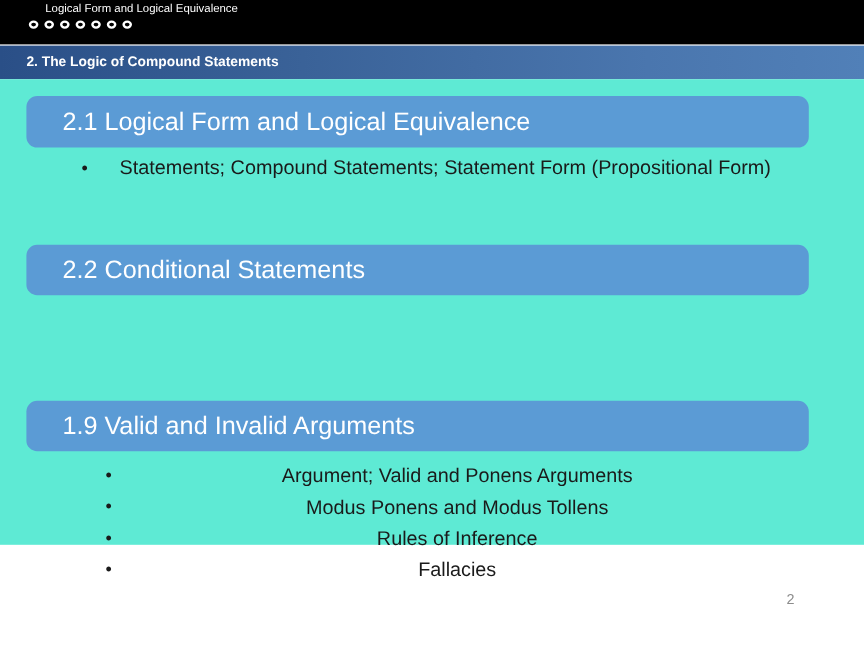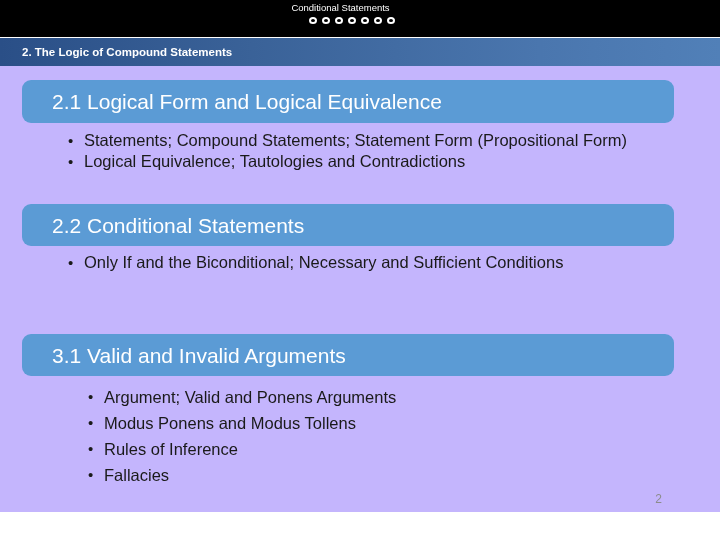--- a/index.html
+++ b/index.html
@@ -90,22 +90,22 @@
     font-family: "Liberation Sans", sans-serif;
     white-space: nowrap;
   }
 
   
   .body {
     position: absolute;
     left: 0;
     top: 66px;
     width: 720px;
-    height: 446px;
-    background: #c4b5fd;
+    height: 388px;
+    background: #5eead4;
   }
 
   .section { position: absolute; left: 0; width: 720px; }
 
   .section-box {
     position: absolute;
     left: 22px;
     width: 652px;
     background: #5b9bd5;
     border-radius: 9px;
@@ -129,20 +129,21 @@
     padding: 0;
   }
   .bullets li {
     position: relative;
     color: #1a1a1a;
     font-size: 16.5px;
     line-height: 21px;
     font-family: "Liberation Sans", sans-serif;
     padding-left: 16px;
     margin: 0;
+    text-align: center;
   }
   .bullets li::before {
     content: "\2022";
     position: absolute;
     left: 0;
     top: 0;
     font-size: 15px;
     line-height: 21px;
     color: #1a1a1a;
   }
@@ -173,65 +174,63 @@
     font-family: "Liberation Sans", sans-serif;
   }
 </style>
 </head>
 <body>
 
 <div class="slide">
 
   <div class="topbar">
 
-
-    <div class="nav-group nav-group-2">
-      <div class="nav-title">Conditional Statements</div>
+    <div class="nav-group nav-group-1">
+      <div class="nav-title">Logical Form and Logical Equivalence</div>
       <div class="nav-dots">
         <span class="nav-dot"></span>
         <span class="nav-dot"></span>
         <span class="nav-dot"></span>
         <span class="nav-dot"></span>
         <span class="nav-dot"></span>
         <span class="nav-dot"></span>
         <span class="nav-dot"></span>
       </div>
     </div>
+
 
 
   </div>
 
   <div class="titlebar">
     <div class="titlebar-text">2. The Logic of Compound Statements</div>
   </div>
 
   <div class="body">
 
     <div class="section" id="sec-1">
       <div class="section-box">
         <div class="section-box-label">2.1 Logical Form and Logical Equivalence</div>
       </div>
       <ul class="bullets">
         <li>Statements; Compound Statements; Statement Form (Propositional Form)</li>
-        <li>Logical Equivalence; Tautologies and Contradictions</li>
       </ul>
     </div>
 
     <div class="section" id="sec-2">
       <div class="section-box">
         <div class="section-box-label">2.2 Conditional Statements</div>
       </div>
       <ul class="bullets">
-        <li>Only If and the Biconditional; Necessary and Sufficient Conditions</li>
       </ul>
     </div>
 
     <div class="section" id="sec-3">
       <div class="section-box">
-        <div class="section-box-label">3.1 Valid and Invalid Arguments</div>
+        <div class="section-box-label">1.9 Valid and Invalid Arguments</div>
       </div>
       <ul class="bullets">
         <li>Argument; Valid and Ponens Arguments</li>
         <li>Modus Ponens and Modus Tollens</li>
         <li>Rules of Inference</li>
         <li>Fallacies</li>
       </ul>
     </div>
 
   </div>

